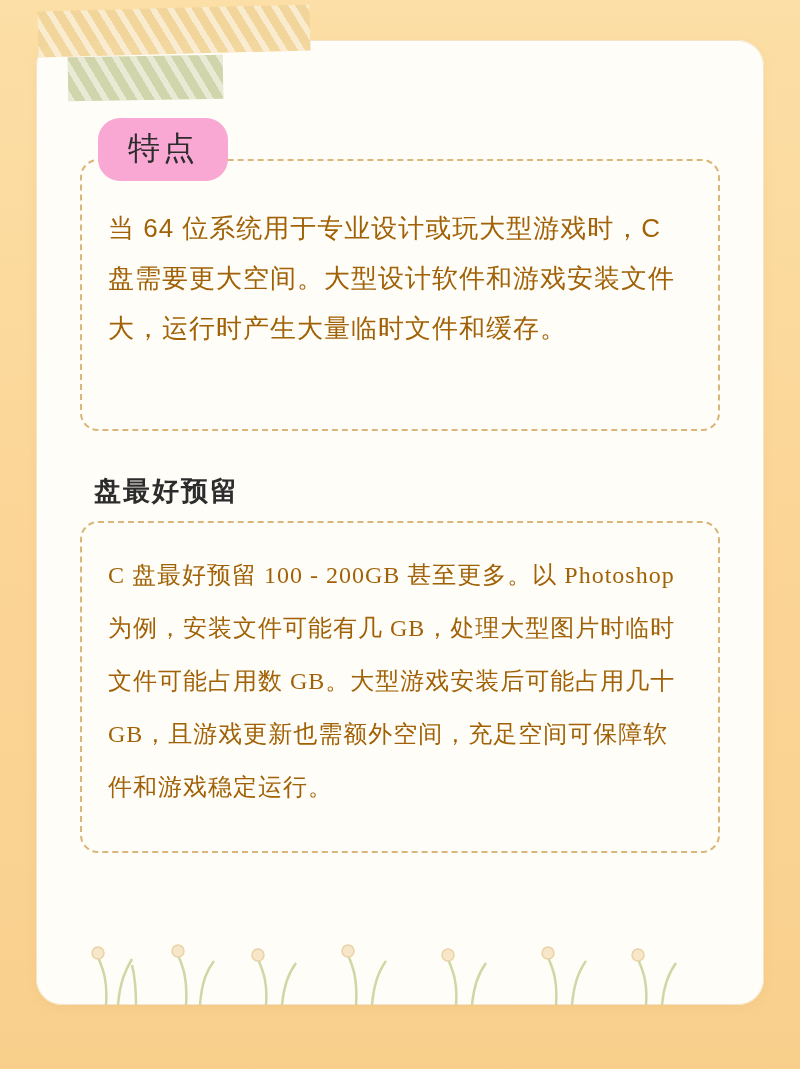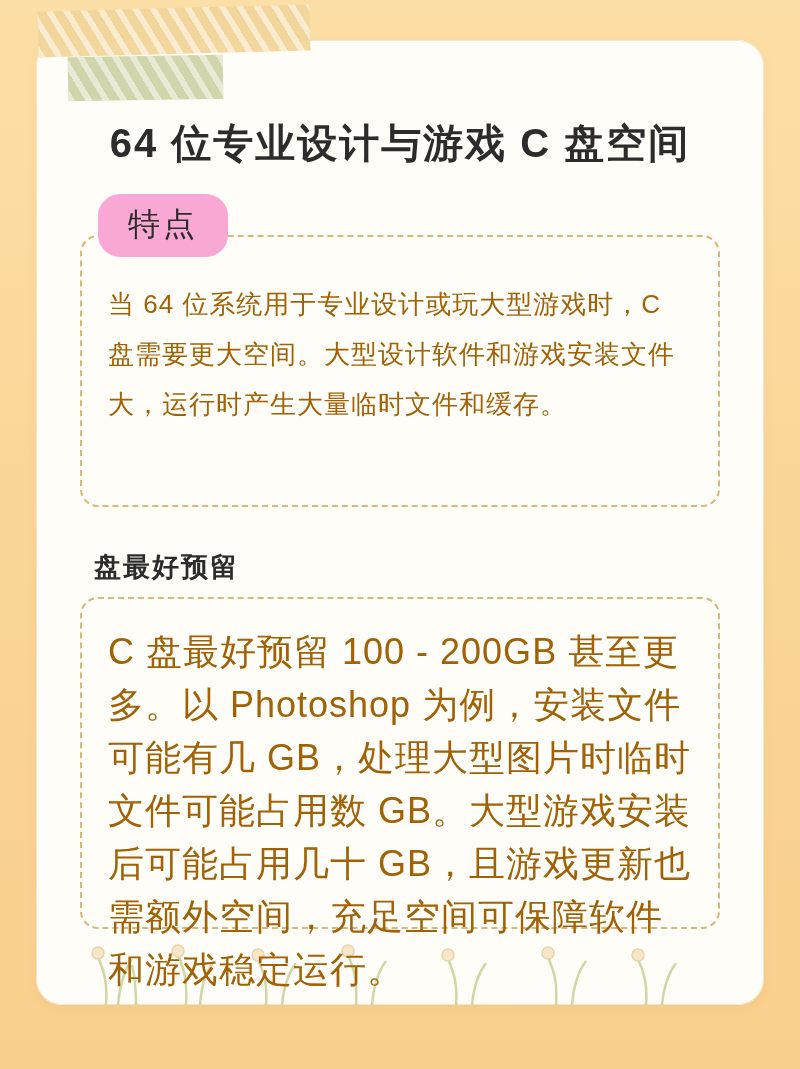--- a/index.html
+++ b/index.html
@@ -146,22 +146,23 @@
 
   .body-text {
     font-size: 26px;
     line-height: 50px;
     color: #a16207;
     letter-spacing: 1px;
     margin: 0;
     font-family: "Liberation Sans", sans-serif;
   }
   .body-text-2 {
-    font-size: 36px;
+    font-size: 24px;
     line-height: 53px;
+    font-family: Liberation Serif, serif;
   }
 
   .section-gap {
     height: 42px;
   }
 
   
   .grass {
     position: absolute;
     left: 0;
@@ -206,21 +207,20 @@
       <circle cx="222" cy="36" r="6"></circle>
       <circle cx="312" cy="32" r="6"></circle>
       <circle cx="412" cy="36" r="6"></circle>
       <circle cx="512" cy="34" r="6"></circle>
       <circle cx="602" cy="36" r="6"></circle>
     </g>
   </svg>
 
   <div class="content">
 
-    <h1 class="title">64 位专业设计与游戏 C 盘空间</h1>
 
     <div>
       <div class="pill">特点</div>
       <div class="dash-box box-1">
         <p class="body-text">当 64 位系统用于专业设计或玩大型游戏时，C 盘需要更大空间。大型设计软件和游戏安装文件大，运行时产生大量临时文件和缓存。</p>
       </div>
     </div>
 
     <div class="section-gap"></div>
 

